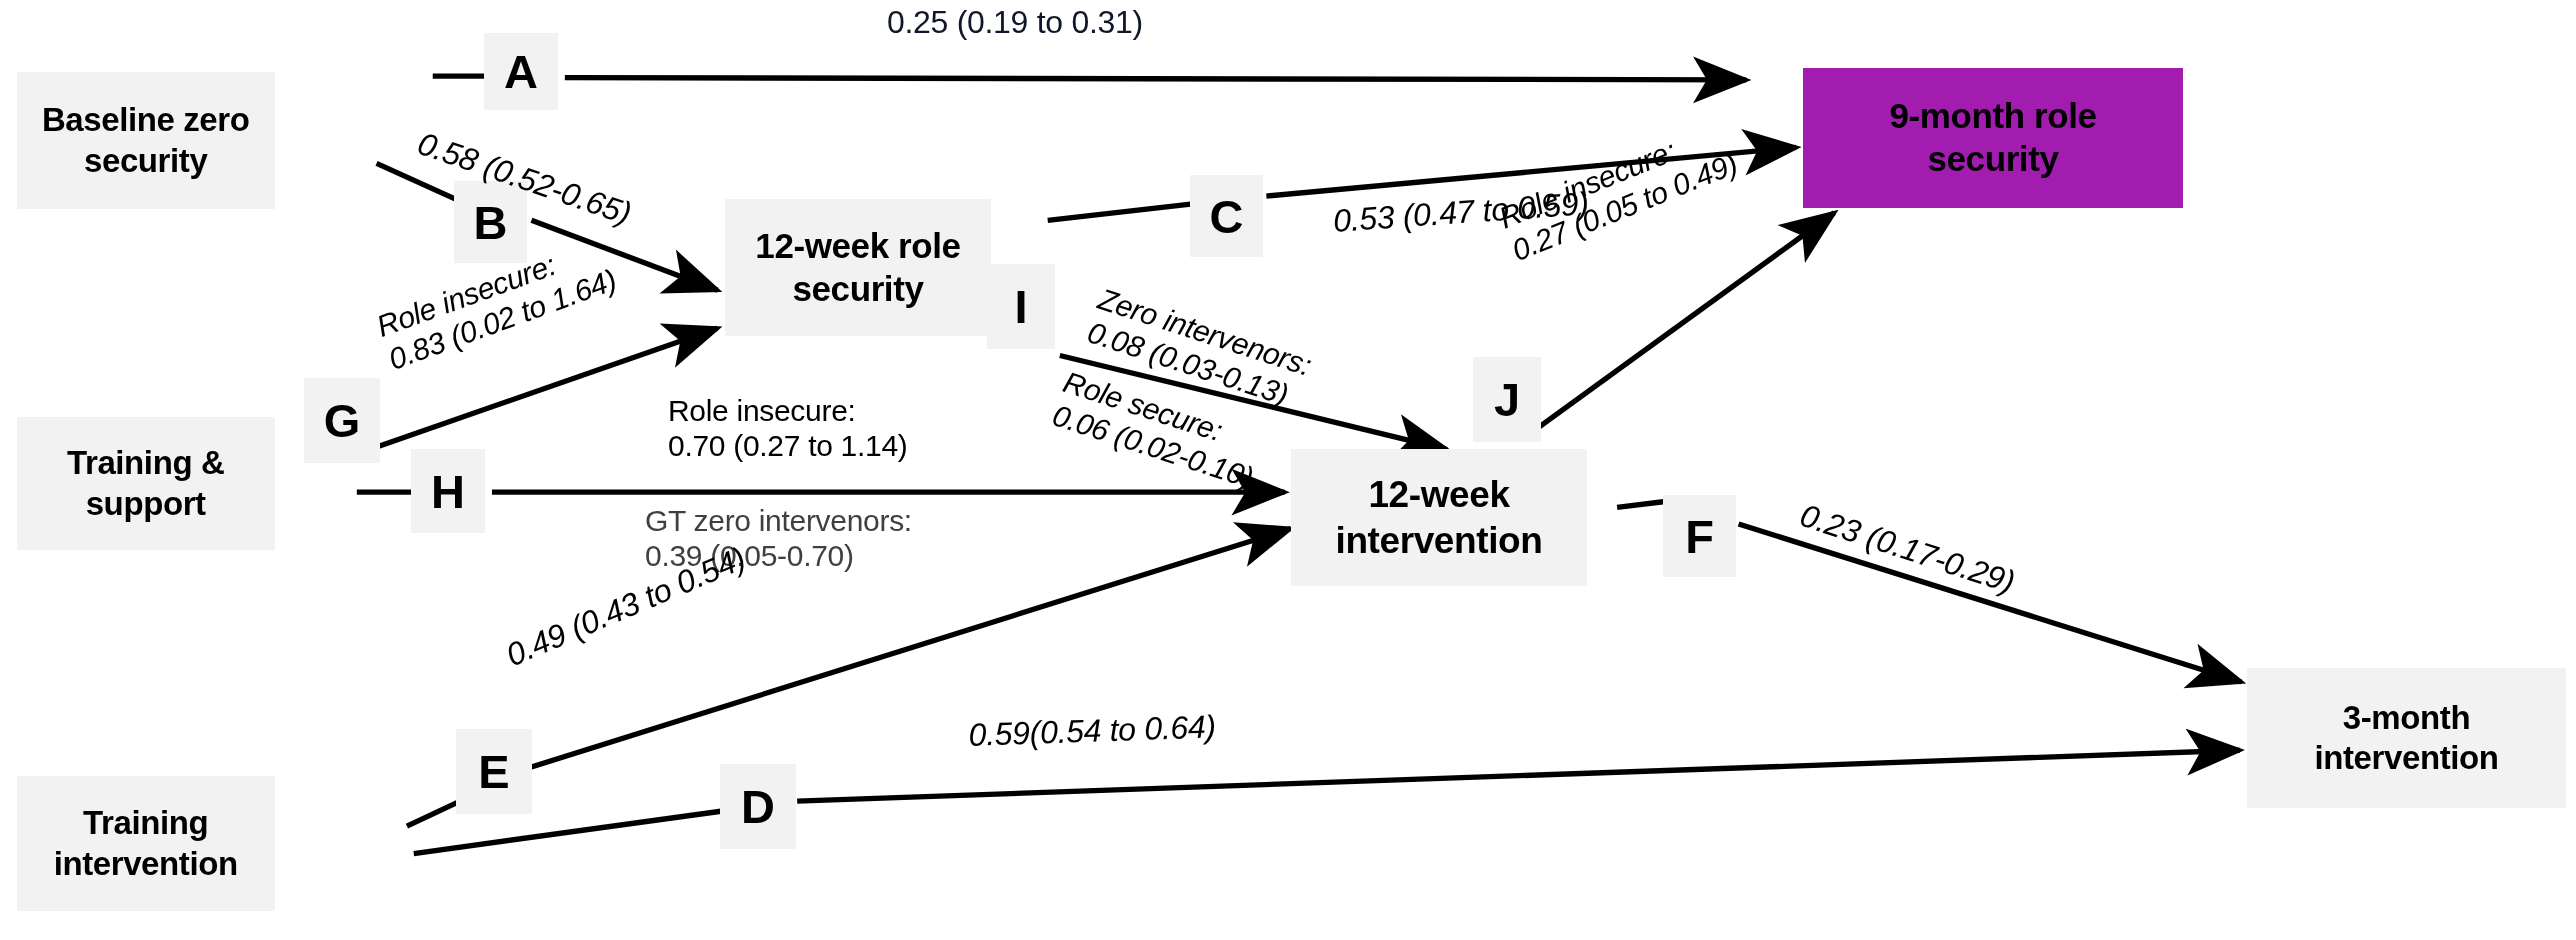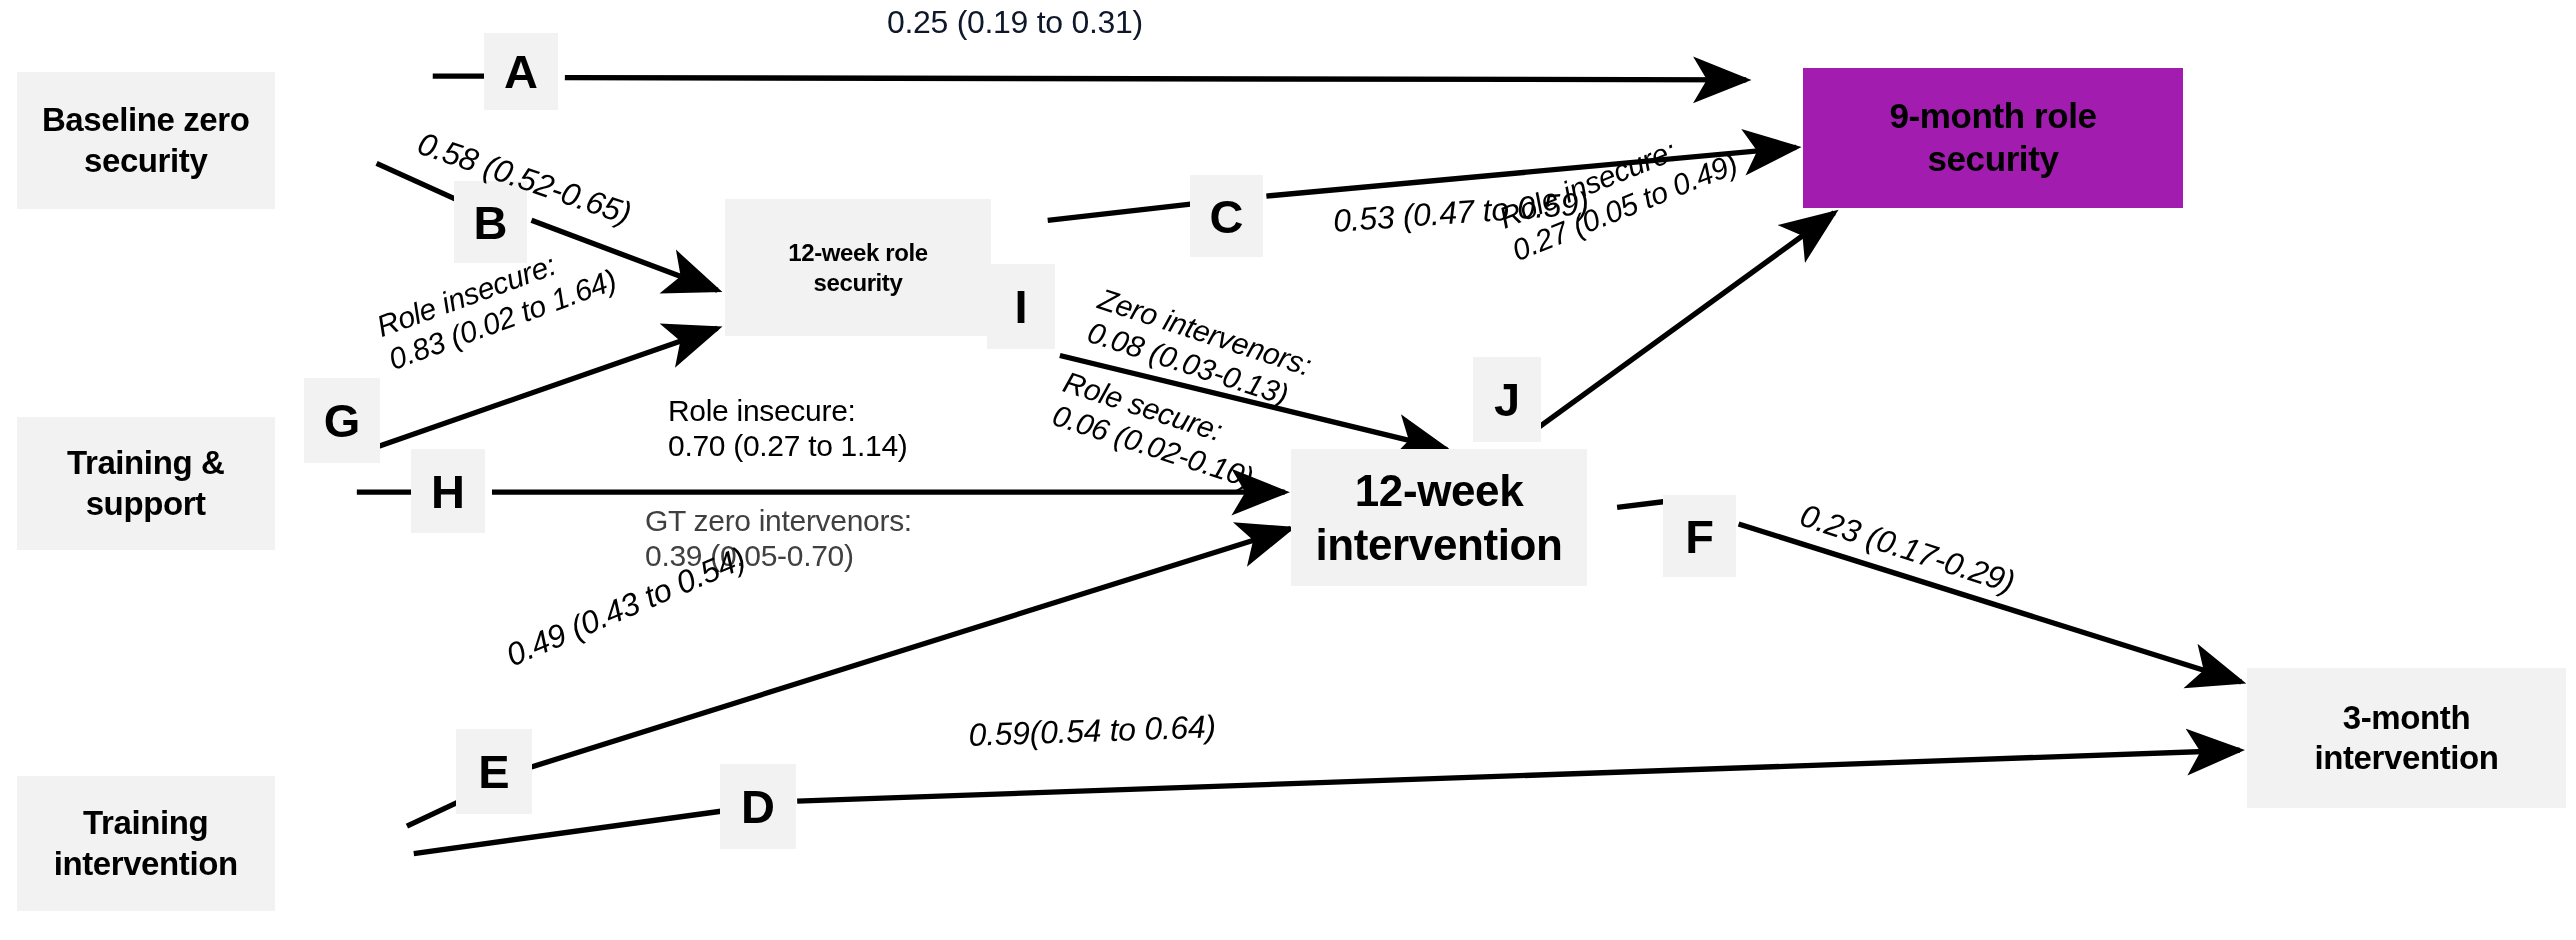--- a/index.html
+++ b/index.html
@@ -110,25 +110,25 @@
       <line x1="545" y1="1124" x2="952" y2="1068" stroke="#000" stroke-width="7"></line>
       <line x1="1050" y1="1055" x2="2950" y2="988" stroke="#000" stroke-width="7" marker-end="url(#ah)"></line>
     </g>
   </svg>
 
   <div id="nodes">
       <div class="node" style="left: 16.7px; top: 72px; width: 258px; height: 137px; font-size: 33px; background: rgb(242, 242, 242); color: rgb(0, 0, 0); white-space: pre-line;">Baseline zero
 security</div>
       <div class="node" style="left: 1803px; top: 68px; width: 380px; height: 140px; font-size: 35px; background: #a21caf; color: rgb(0, 0, 0); white-space: pre-line;">9-month role
 security</div>
-      <div class="node" style="left: 725px; top: 199px; width: 266px; height: 137px; font-size: 24px; background: rgb(242, 242, 242); color: rgb(0, 0, 0); white-space: pre-line;">12-week role
+      <div class="node" style="left: 725px; top: 199px; width: 266px; height: 137px; font-size: 35px; background: rgb(242, 242, 242); color: rgb(0, 0, 0); white-space: pre-line;">12-week role
 security</div>
       <div class="node" style="left: 16.7px; top: 417px; width: 258px; height: 133px; font-size: 33px; background: rgb(242, 242, 242); color: rgb(0, 0, 0); white-space: pre-line;">Training &amp;
 support</div>
-      <div class="node" style="left: 1291px; top: 449px; width: 296px; height: 137px; font-size: 44px; background: rgb(242, 242, 242); color: rgb(0, 0, 0); white-space: pre-line;">12-week
+      <div class="node" style="left: 1291px; top: 449px; width: 296px; height: 137px; font-size: 37px; background: rgb(242, 242, 242); color: rgb(0, 0, 0); white-space: pre-line;">12-week
 intervention</div>
       <div class="node" style="left: 16.7px; top: 776px; width: 258px; height: 135px; font-size: 33px; background: rgb(242, 242, 242); color: rgb(0, 0, 0); white-space: pre-line;">Training
 intervention</div>
       <div class="node" style="left: 2247px; top: 668px; width: 319px; height: 140px; font-size: 33px; background: rgb(242, 242, 242); color: rgb(0, 0, 0); white-space: pre-line;">3-month
 intervention</div>
     </div>
   <div id="plabels">
       <div class="pathlabel" style="left: 484px; top: 33px; width: 74px; height: 77px; font-size: 47px; background: rgb(242, 242, 242); color: rgb(0, 0, 0);">A</div>
       <div class="pathlabel" style="left: 454px; top: 181px; width: 73px; height: 82px; font-size: 47px; background: rgb(242, 242, 242); color: rgb(0, 0, 0);">B</div>
       <div class="pathlabel" style="left: 1190px; top: 175px; width: 73px; height: 82px; font-size: 47px; background: rgb(242, 242, 242); color: rgb(0, 0, 0);">C</div>

